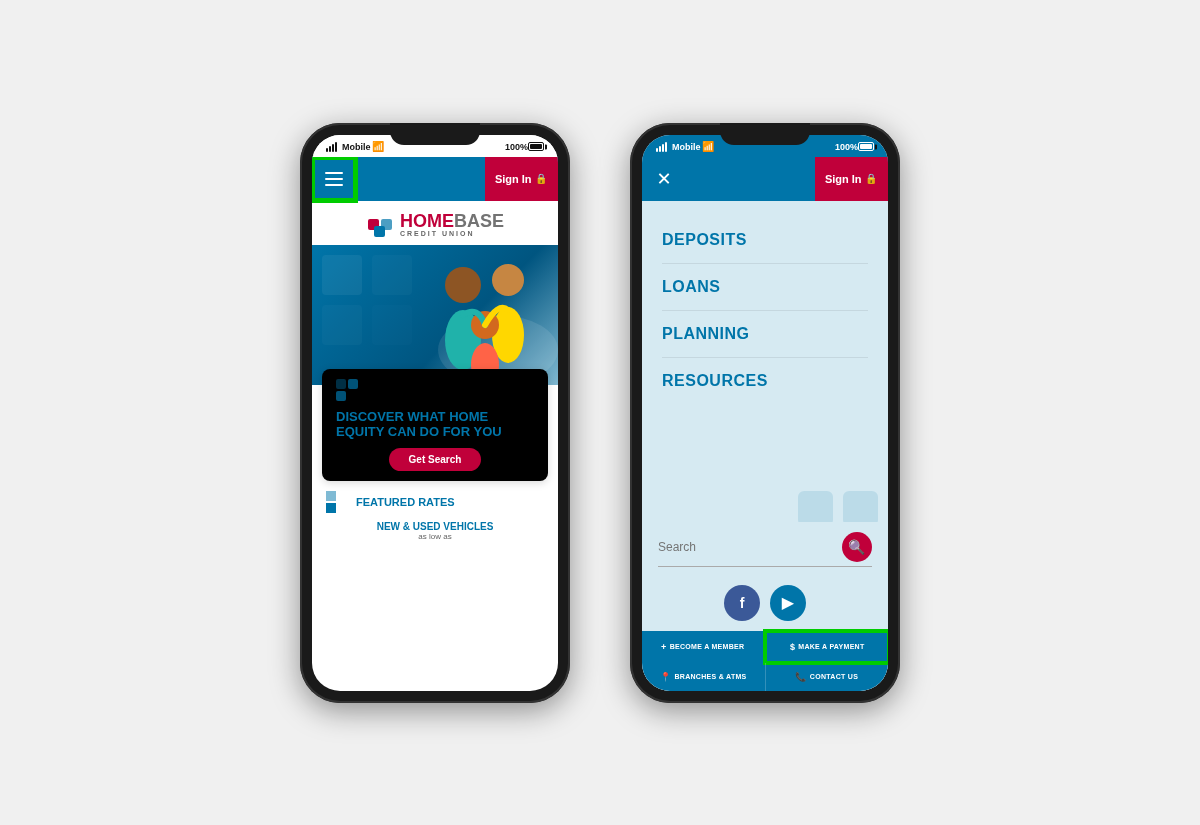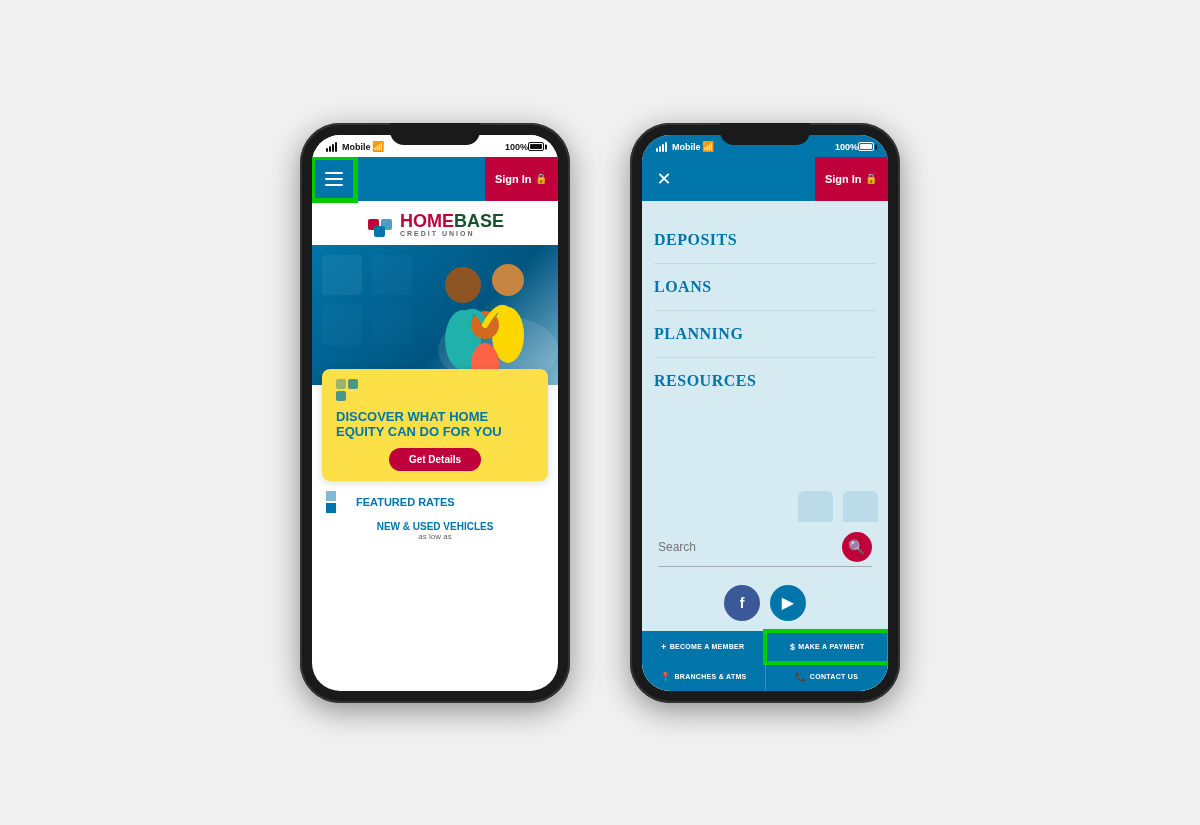--- a/index.html
+++ b/index.html
@@ -197,21 +197,21 @@
       flex-shrink: 0;
     }
     .hero-pattern {
       position: absolute;
       top: 0; left: 0; right: 0; bottom: 0;
       opacity: 0.15;
     }
 
     
     .promo-card {
-      background: #fde047;
+      background: #000000;
       margin: -16px 10px 0;
       border-radius: 8px;
       padding: 10px 14px;
       box-shadow: 0 2px 8px rgba(0,0,0,0.15);
       position: relative;
       z-index: 2;
       flex-shrink: 0;
     }
     .promo-title {
       font-size: 13px;
@@ -291,23 +291,22 @@
     }
 
     .menu-content {
       flex: 1;
       background: #d6eaf2;
       display: flex;
       flex-direction: column;
       overflow: hidden;
     }
     .menu-items {
-      padding: 16px 12px;
+      padding: 16px 20px;
       flex: 1;
-      font-family: Liberation Serif, serif;
     }
     .menu-item {
       padding: 14px 0;
       border-bottom: 1px solid rgba(0,0,0,0.08);
       font-size: 16px;
       font-weight: 800;
       color: #0075a9;
       text-transform: uppercase;
       letter-spacing: 0.5px;
     }
@@ -448,21 +447,21 @@
       </div>
 
       <div class="logo-area">
         <svg class="logo-icon" viewBox="0 0 28 28">
           <rect x="2" y="8" width="11" height="11" rx="2" fill="#c0003a"></rect>
           <rect x="15" y="8" width="11" height="11" rx="2" fill="#0075a9" opacity="0.7"></rect>
           <rect x="8" y="15" width="11" height="11" rx="2" fill="#0075a9"></rect>
         </svg>
         <div class="logo-text">
           <div class="logo-main">
-            <span style="color:#c0003a;">HOME</span><span style="color:#14532d;">BASE</span>
+            <span style="color:#c0003a;">HOME</span><span style="color:#737373;">BASE</span>
           </div>
           <div class="logo-sub">CREDIT UNION</div>
         </div>
       </div>
 
       <div class="hero-banner">
 
         <svg class="hero-pattern" viewBox="0 0 246 140" preserveAspectRatio="none">
           <rect x="10" y="10" width="40" height="40" rx="4" fill="white" opacity="0.4"></rect>
           <rect x="60" y="10" width="40" height="40" rx="4" fill="white" opacity="0.2"></rect>
@@ -489,21 +488,21 @@
       </div>
 
       <div class="promo-card">
         <svg width="22" height="22" viewBox="0 0 22 22" style="margin-bottom:4px;">
           <rect x="0" y="0" width="10" height="10" rx="2" fill="#0075a9" opacity="0.4"></rect>
           <rect x="12" y="0" width="10" height="10" rx="2" fill="#0075a9" opacity="0.7"></rect>
           <rect x="0" y="12" width="10" height="10" rx="2" fill="#0075a9" opacity="0.7"></rect>
         </svg>
         <div class="promo-title">DISCOVER WHAT HOME EQUITY CAN DO FOR YOU</div>
         <div style="text-align:center;">
-          <div class="get-details-btn">Get Details</div>
+          <div class="get-details-btn">Get Search</div>
         </div>
       </div>
 
       <div class="featured-rates">
         <div class="featured-title">
           <div class="rates-icon">
             <div class="r1"></div>
             <div class="r2"></div>
           </div>
           <span>FEATURED RATES</span>

